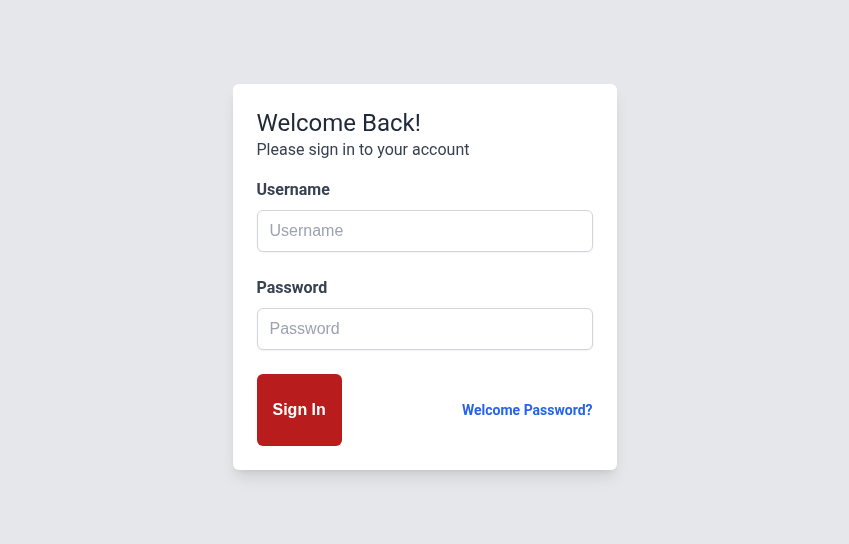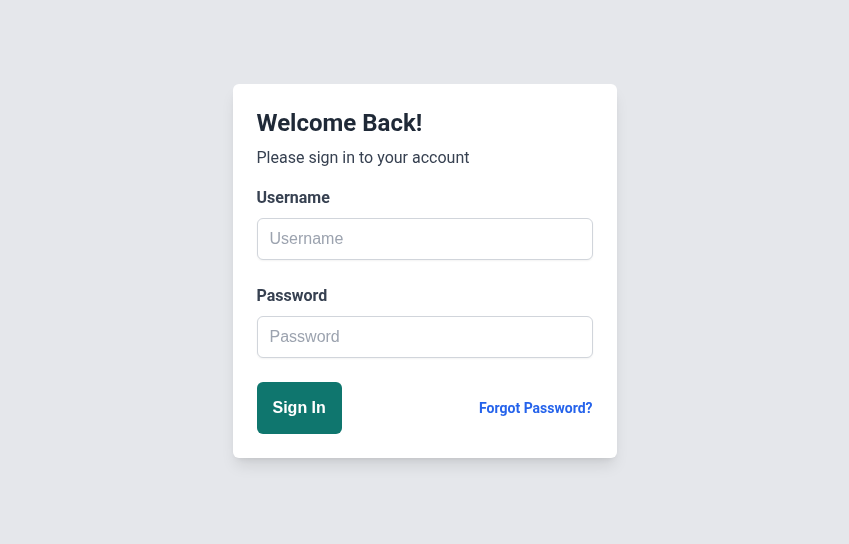--- a/index.html
+++ b/index.html
@@ -22,23 +22,22 @@
     .card {
       background: #ffffff;
       width: 384px;
       border-radius: 6px;
       box-shadow: 0 10px 15px -3px rgba(0,0,0,0.1), 0 4px 6px -4px rgba(0,0,0,0.1);
       padding: 24px;
     }
     .title {
       color: #1f2937;
       font-size: 24px;
-      font-weight: 700;
+      font-weight: 400;
       line-height: 1.25;
-      margin-bottom: 8px;
     }
     .subtitle {
       color: #374151;
       font-size: 16px;
       line-height: 1.5;
       margin-bottom: 16px;
     }
     .form-group {
       margin-bottom: 24px;
     }
@@ -64,27 +63,27 @@
     .input::placeholder {
       color: #9ca3af;
     }
     .actions {
       display: flex;
       align-items: center;
       justify-content: space-between;
       margin-top: 24px;
     }
     .btn-primary {
-      background-color: #0f766e;
+      background-color: #b91c1c;
       color: #ffffff;
       font-size: 16px;
       font-weight: 700;
       border: none;
       border-radius: 6px;
-      padding: 14px 16px;
+      padding: 24px 16px;
       line-height: 1.5;
       cursor: pointer;
     }
     .link {
       color: #2563eb;
       font-size: 14px;
       font-weight: 700;
       text-decoration: none;
       line-height: 1.5;
       cursor: pointer;
@@ -104,17 +103,17 @@
         <input type="text" class="input" placeholder="Username" style="">
       </div>
 
       <div class="form-group">
         <label class="label">Password</label>
         <input type="password" class="input" placeholder="Password" style="">
       </div>
 
       <div class="actions">
         <button type="button" class="btn-primary">Sign In</button>
-        <a class="link">Forgot Password?</a>
+        <a class="link">Welcome Password?</a>
       </div>
     </form>
   </div>
 </div>
 
 </body></html>

